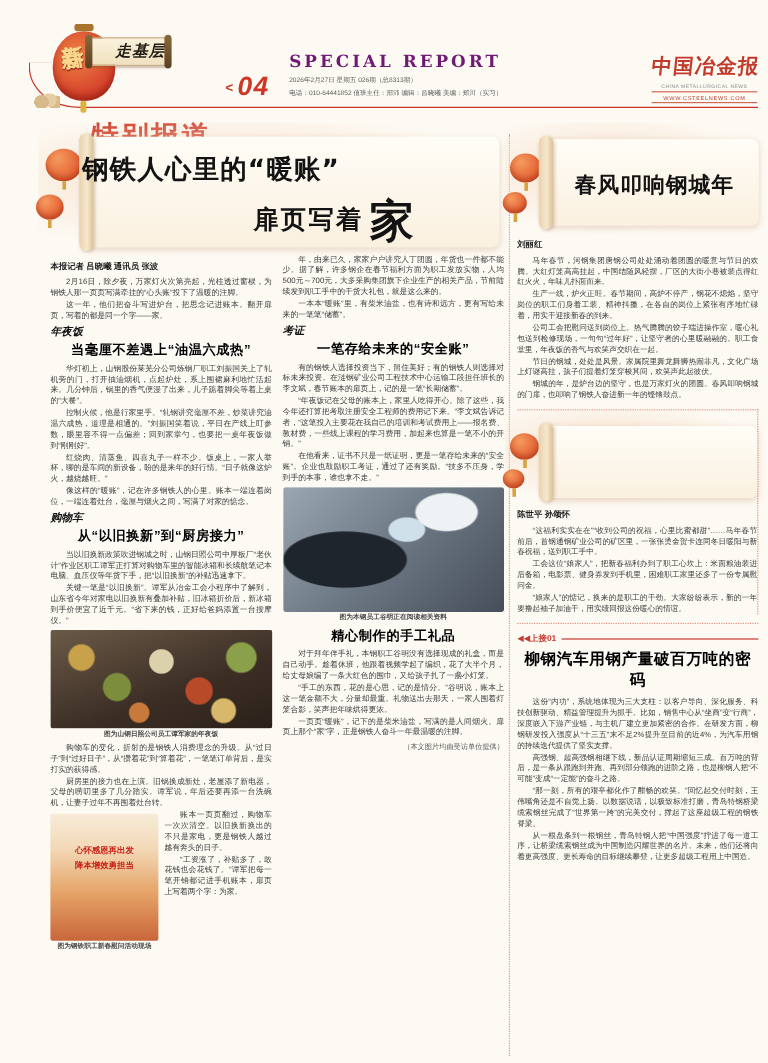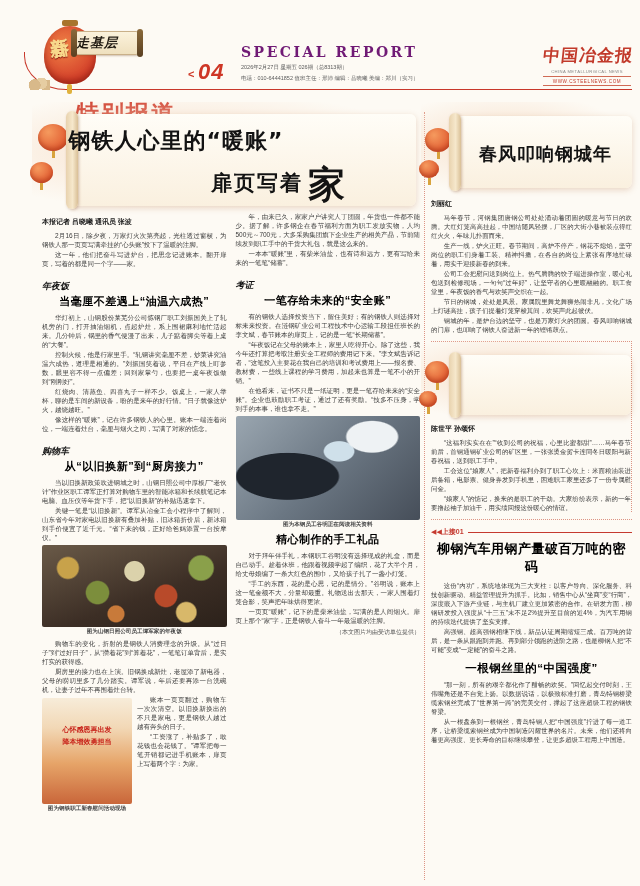--- a/index.html
+++ b/index.html
@@ -7,40 +7,40 @@
   .page{position:absolute;inset:0;}
 
   
   .header-rule{position:absolute;left:24px;right:8px;top:52px;height:37px;
     border-bottom:1.5px solid #c8372a;border-left:1.5px solid #c8372a;border-bottom-left-radius:42px 34px;}
   .badge{position:absolute;left:30px;top:16px;width:210px;height:92px;}
   .lantern{position:absolute;left:14px;top:10px;width:52px;height:58px;background:radial-gradient(circle at 38% 35%,#f08246,#d4402a 70%,#b02a1d);border-radius:50% 50% 46% 46%;box-shadow:inset 0 -4px 6px rgba(120,20,10,.5);}
   .lantern::before{content:"";position:absolute;left:18px;top:-6px;width:16px;height:6px;background:#a8742c;border-radius:2px;}
   .lantern::after{content:"";position:absolute;left:23px;bottom:-10px;width:5px;height:10px;background:#e0b13c;border-radius:2px;}
   .lantern-text{position:absolute;left:14px;top:6px;writing-mode:vertical-rl;font-size:19px;font-weight:bold;color:#f8d98c;text-shadow:0 1px 1px #8a1d12;font-family:"DejaVu Serif",serif;transform:rotate(-8deg);letter-spacing:2px;}
-  .scroll-banner{position:absolute;left:45px;top:15px;width:62px;height:22px;background:linear-gradient(#fbf2dc,#efe0be);border:1px solid #c9b astat;border:1px solid #c9b089;border-radius:3px;box-shadow:0 1px 2px rgba(120,80,40,.35);display:flex;align-items:center;justify-content:flex-start;}
+  .scroll-banner{position:absolute;left:45px;top:15px;width:62px;height:22px;background:linear-gradient(#fbf2dc,#efe0be);border:1px solid #c9b astat;border:1px solid #c9b089;border-radius:3px;box-shadow:0 1px 2px rgba(120,80,40,.35);display:flex;align-items:center;justify-content:flex-end;}
   .scroll-banner::before,.scroll-banner::after{content:"";position:absolute;top:-3px;width:6px;height:28px;background:linear-gradient(#8a6a3a,#5a4022);border-radius:3px;}
   .scroll-banner::before{left:-5px;} .scroll-banner::after{right:-5px;}
   .scroll-text{font-size:13px;font-weight:bold;font-style:italic;color:#201a12;font-family:"DejaVu Serif",serif;letter-spacing:1px;}
   .section-title{position:absolute;left:46px;top:42px;font-size:23px;font-weight:900;color:#ce3626;letter-spacing:2px;font-family:"DejaVu Sans",sans-serif;margin-top:40px;}
   .page-marker{position:absolute;left:158px;top:52px;font-size:11px;color:#ce3626;font-weight:bold;}
   .page-number{position:absolute;left:168px;top:43px;font-size:22px;font-weight:900;font-style:italic;color:#ce3626;letter-spacing:1px;}
   .cloud-icon{position:absolute;left:-2px;top:62px;width:22px;height:12px;background:radial-gradient(circle at 30% 60%,#d8b98a 0 35%,transparent 36%),radial-gradient(circle at 60% 45%,#e6cda2 0 40%,transparent 41%),radial-gradient(circle at 85% 65%,#d8b98a 0 30%,transparent 31%);}
   .header-center{position:absolute;left:241px;top:44px;width:250px;}
   .report-title-en{font-size:14px;font-weight:bold;letter-spacing:2.5px;color:#701a75;font-family:"DejaVu Serif","Liberation Serif",serif;}
   .header-info{font-size:5.5px;color:#5a5a5a;line-height:8px;margin-top:3px;}
   .masthead{position:absolute;left:543px;top:44px;width:88px;text-align:center;}
   .masthead-name{font-size:17px;font-weight:900;color:#c23a2b;font-family:"DejaVu Serif",serif;transform:skewX(-6deg);letter-spacing:1px;white-space:nowrap;}
   .masthead-sub{font-size:4.2px;color:#8a8a8a;letter-spacing:.4px;margin-top:2px;white-space:nowrap;}
   .masthead-web{font-size:4.6px;color:#c23a2b;letter-spacing:.6px;border-top:.8px solid #c98; border-bottom:.8px solid #c98;border-color:#cf6a55;padding:1.5px 0;margin-top:2px;white-space:nowrap;}
 
   
   .para{margin:0 0 1px;font-size:6.5px;line-height:9px;text-align:justify;text-indent:2em;color:#3b3b3b;}
   .byline{font-size:7px;font-weight:bold;color:#1d1d1d;margin:5px 0 4px;}
-  .sec-tag{font-size:9px;font-weight:bold;font-style:italic;color:#141414;font-family:"DejaVu Serif",serif;margin:12px 0 1px;}
+  .sec-tag{font-size:9px;font-weight:bold;font-style:italic;color:#141414;font-family:"DejaVu Serif",serif;margin:2px 0 1px;}
   .sec-head{font-size:11px;font-weight:900;color:#000;text-align:center;margin:1px 0 4px;letter-spacing:.5px;}
   .caption{font-size:5.6px;font-weight:bold;color:#4a4a4a;text-align:center;margin:1px 0 3px;}
 
   
   .hl-block{position:relative;}
   .paper{position:absolute;background:linear-gradient(#fffdf7,#faf0df);border-radius:6px;box-shadow:0 2px 6px rgba(190,130,85,.3);}
   .paper::before{content:"";position:absolute;left:-6px;top:-3px;bottom:-3px;width:12px;background:linear-gradient(90deg,#e8d2ae,#f6e8cc 55%,#d9bf96);border-radius:6px;box-shadow:1px 1px 3px rgba(150,100,60,.4);}
   .glow{position:absolute;inset:-6px 0 0 -10px;background:radial-gradient(ellipse at 40% 45%,#f7dfc9 0%,rgba(247,223,201,0) 72%);}
   .lan{position:absolute;border-radius:50%;background:radial-gradient(circle at 35% 30%,#f59a5e,#e25f33 70%,#c74427);box-shadow:inset 0 -3px 4px rgba(150,40,15,.45);}
   .lan::after{content:"";position:absolute;left:45%;bottom:-7px;width:3px;height:7px;background:#d8a33c;}
@@ -248,21 +248,20 @@
     <div class="r-art dotted-top">
       <div class="cont-marker-row">
         <span class="cont-marker">◀◀上接01</span>
         <div class="cont-rule"></div>
       </div>
       <div class="cont-title">柳钢汽车用钢产量破百万吨的密码</div>
       <div>
           <p class="para">这份“内功”，系统地体现为三大支柱：以客户导向、深化服务、科技创新驱动、精益管理提升为抓手。比如，销售中心从“坐商”变“行商”，深度嵌入下游产业链，与主机厂建立更加紧密的合作。在研发方面，柳钢研发投入强度从“十三五”末不足2%提升至目前的近4%，为汽车用钢的持续迭代提供了坚实支撑。</p>
           <p class="para">高强钢、超高强钢相继下线，新品认证周期缩短三成。百万吨的背后，是一条从跟跑到并跑、再到部分领跑的进阶之路，也是柳钢人把“不可能”变成“一定能”的奋斗之路。</p>
         </div>
-      <div class="cont-sub">一根钢丝里的“中国强度”</div>
       <div>
           <p class="para">“那一刻，所有的艰辛都化作了酣畅的欢笑。”回忆起交付时刻，王伟嘴角还是不自觉上扬。以数据说话，以极致标准打磨，青岛特钢桥梁缆索钢丝完成了“世界第一跨”的完美交付，撑起了这座超级工程的钢铁脊梁。</p>
           <p class="para">从一根盘条到一根钢丝，青岛特钢人把“中国强度”拧进了每一道工序，让桥梁缆索钢丝成为中国制造闪耀世界的名片。未来，他们还将向着更高强度、更长寿命的目标继续攀登，让更多超级工程用上中国造。</p>
         </div>
     </div>
 
   </div>
 </div>
 
 </body></html>

